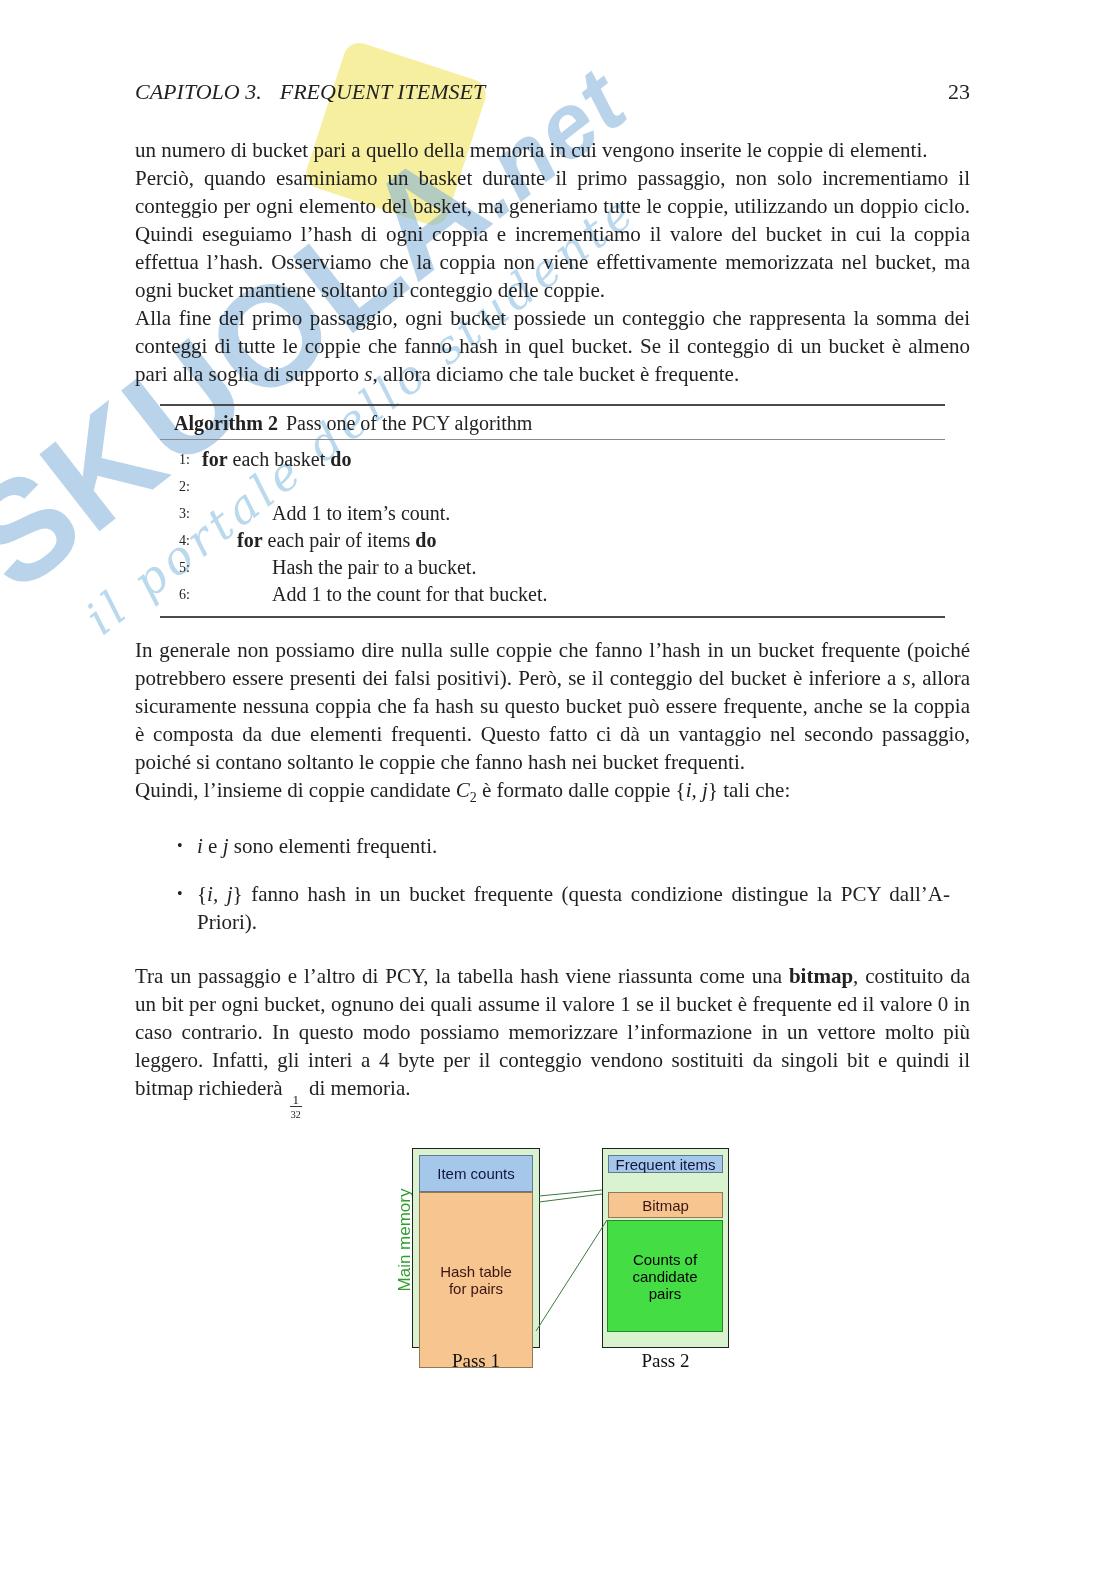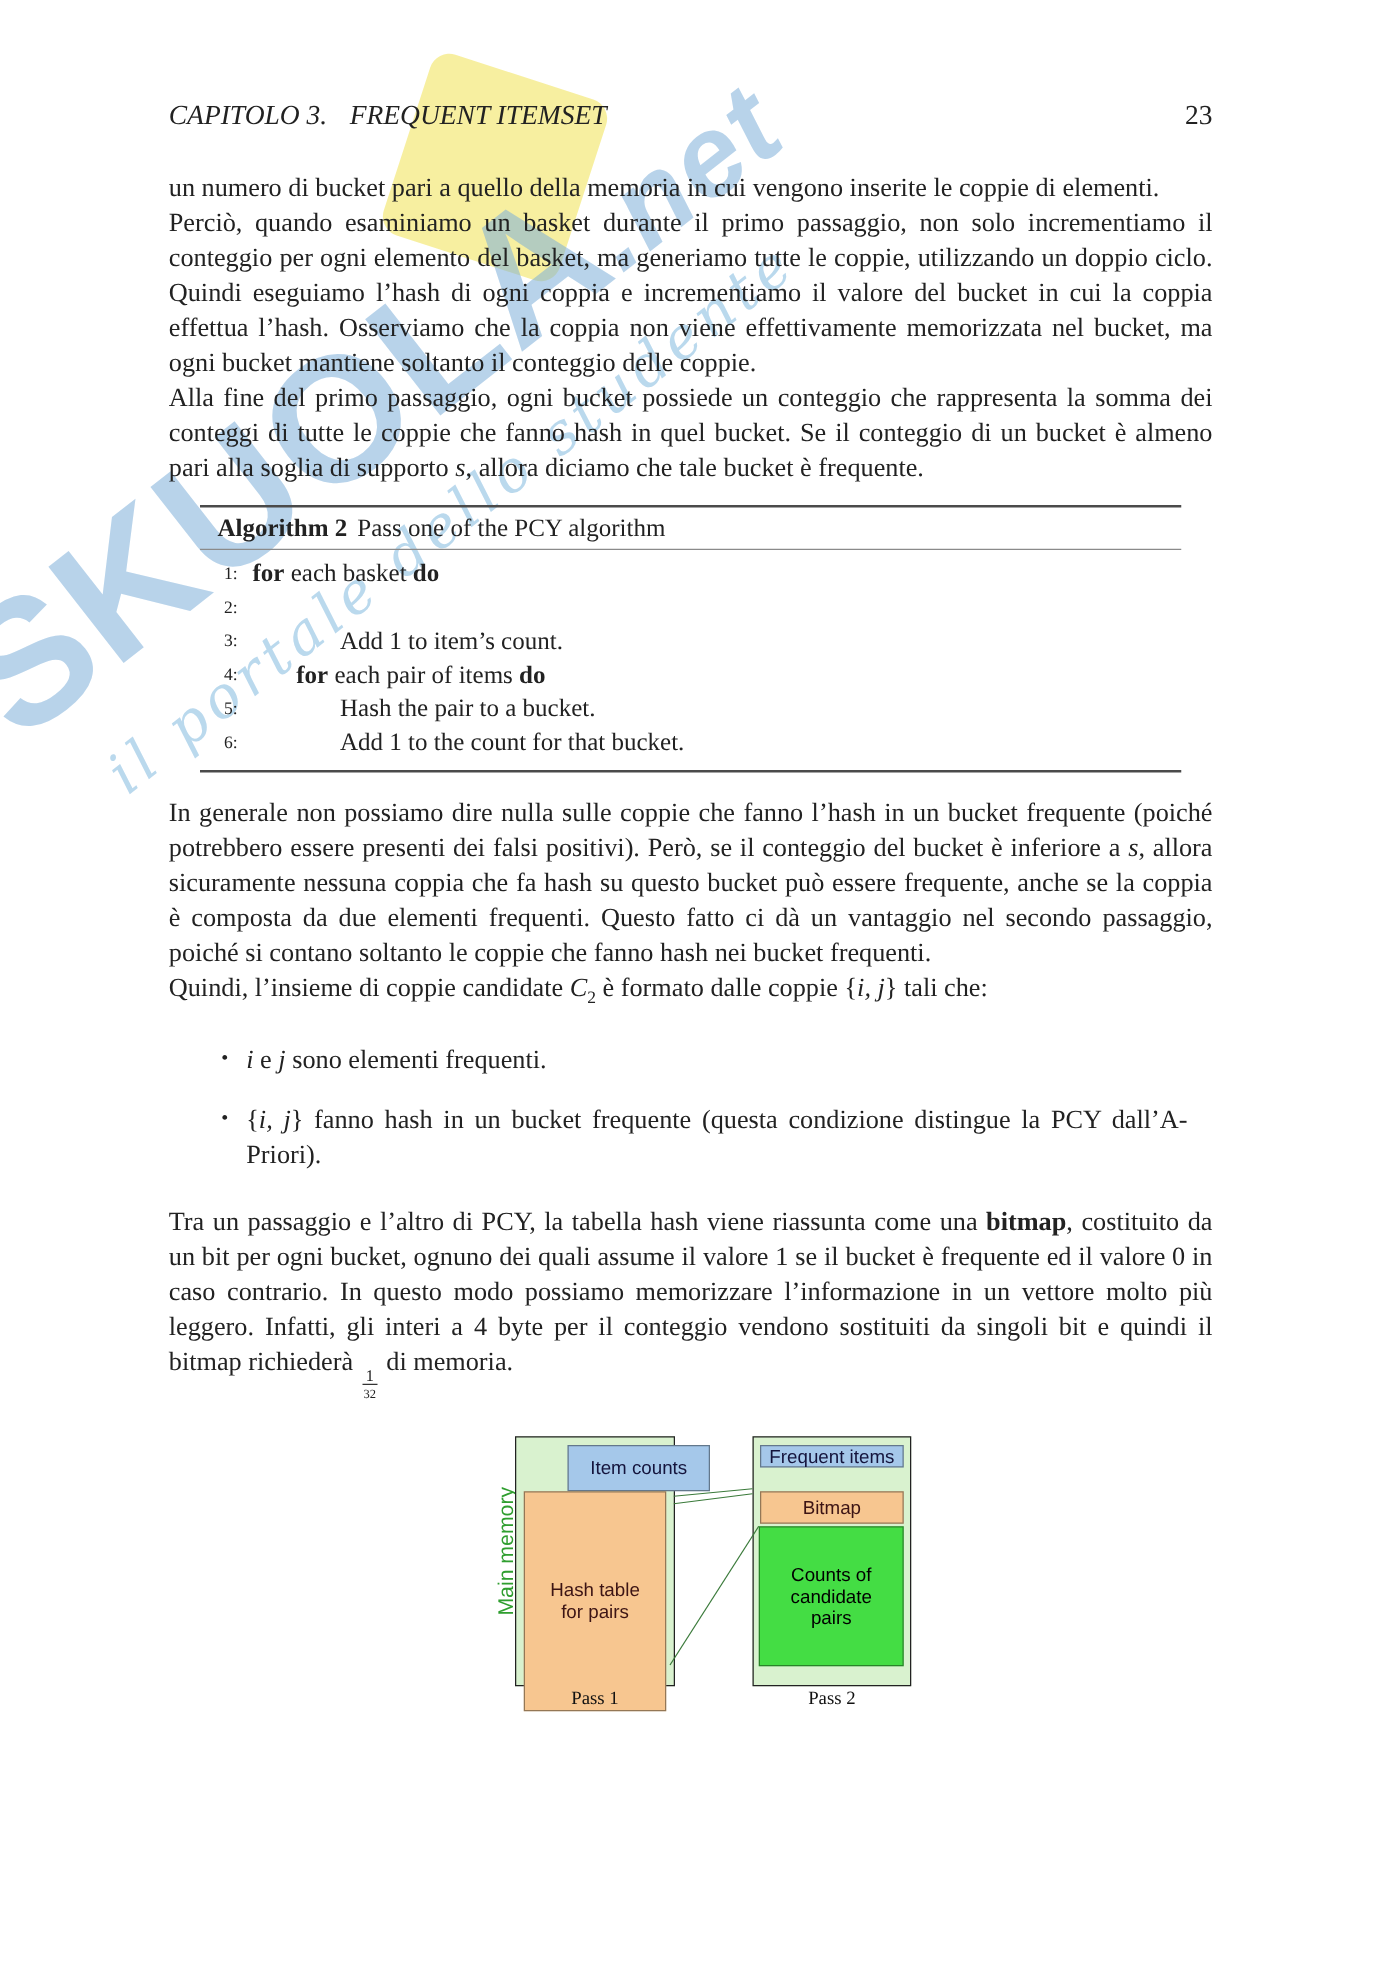--- a/index.html
+++ b/index.html
@@ -93,29 +93,29 @@
   .pass1col{left:27px;top:4px;width:128px;height:200px;}
   .pass2col{left:217px;top:4px;width:127px;height:200px;}
   .box{
     position:absolute;display:flex;align-items:center;justify-content:center;
     text-align:center;font-size:15px;color:#14143c;box-sizing:border-box;
     border:1px solid rgba(0,0,0,.4);white-space:pre-line;line-height:17px;
   }
   .bluebox{background:#a5c8ea;}
   .orangebox{background:#f7c690;color:#3c1414;}
   .greenbox{background:#44dd44;color:#000000;}
-  .ic{left:34px;top:11px;width:114px;height:37px;margin-left:35px;}
+  .ic{left:34px;top:11px;width:114px;height:37px;}
   .ht{left:34px;top:48px;width:114px;height:176px;}
   .fi{left:223px;top:11px;width:115px;height:18px;}
   .bm{left:223px;top:48px;width:115px;height:26px;}
   .cp{left:222px;top:76px;width:116px;height:112px;}
   .connectors{position:absolute;left:0;top:0;}
   .caption{
     position:absolute;top:206px;text-align:center;
-    font-family:"Liberation Serif",serif;font-size:15px;color:#111;
+    font-family:"Liberation Serif",serif;font-size:19px;color:#111;
   }
   .cap1{left:27px;width:128px;}
   .cap2{left:217px;width:127px;}
 </style>
 </head>
 <body>
 
 <div class="watermark">
   <div class="wm-diamond"></div>
   <div class="wm-brand"><span>SKUOLA</span><span class="wm-suffix">.net</span></div>

